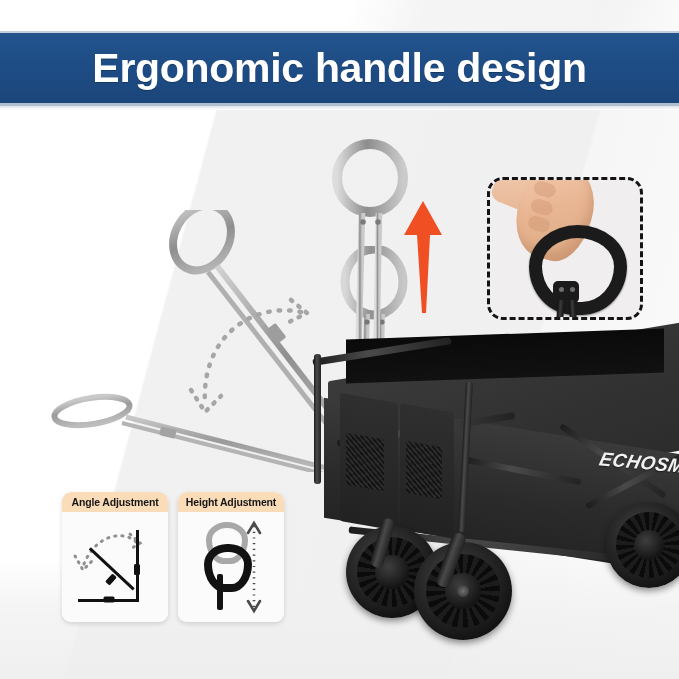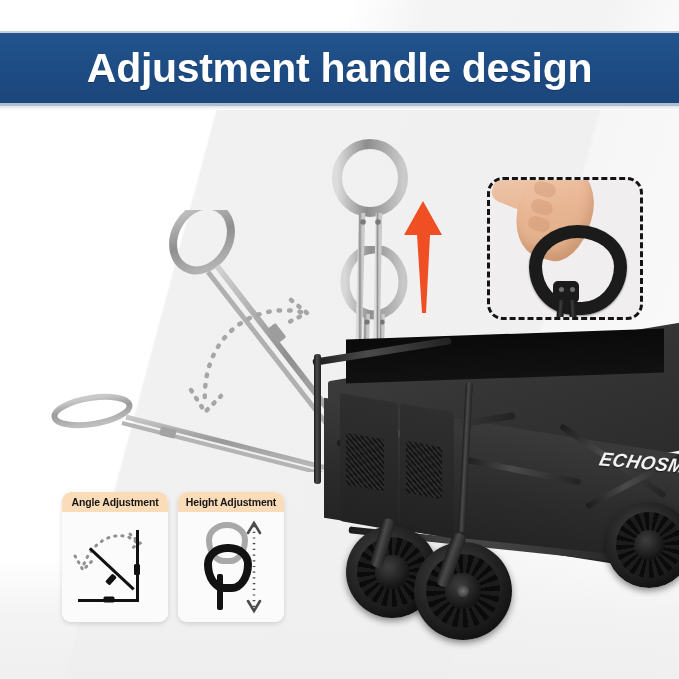--- a/index.html
+++ b/index.html
@@ -202,21 +202,21 @@
 <body>
 
 <div id="stage">
 
   <div class="bg-base"></div>
   <div class="bg-diag2"></div>
   <div class="bg-diag"></div>
   <div class="bg-floor"></div>
 
   <div class="banner">
-    <div class="banner-title">Adjustment handle design</div>
+    <div class="banner-title">Ergonomic handle design</div>
   </div>
 
   <div style="position:absolute;left:48px;top:392px;width:290px;height:80px;">
     <svg width="290" height="80" viewBox="0 0 290 80">
       <defs>
         <linearGradient id="gm1" x1="0" y1="0" x2="0" y2="1">
           <stop offset="0" stop-color="#c9c9c9"></stop>
             <stop offset=".45" stop-color="#9a9a9a"></stop>
             <stop offset="1" stop-color="#bdbdbd"></stop>
         </linearGradient>

